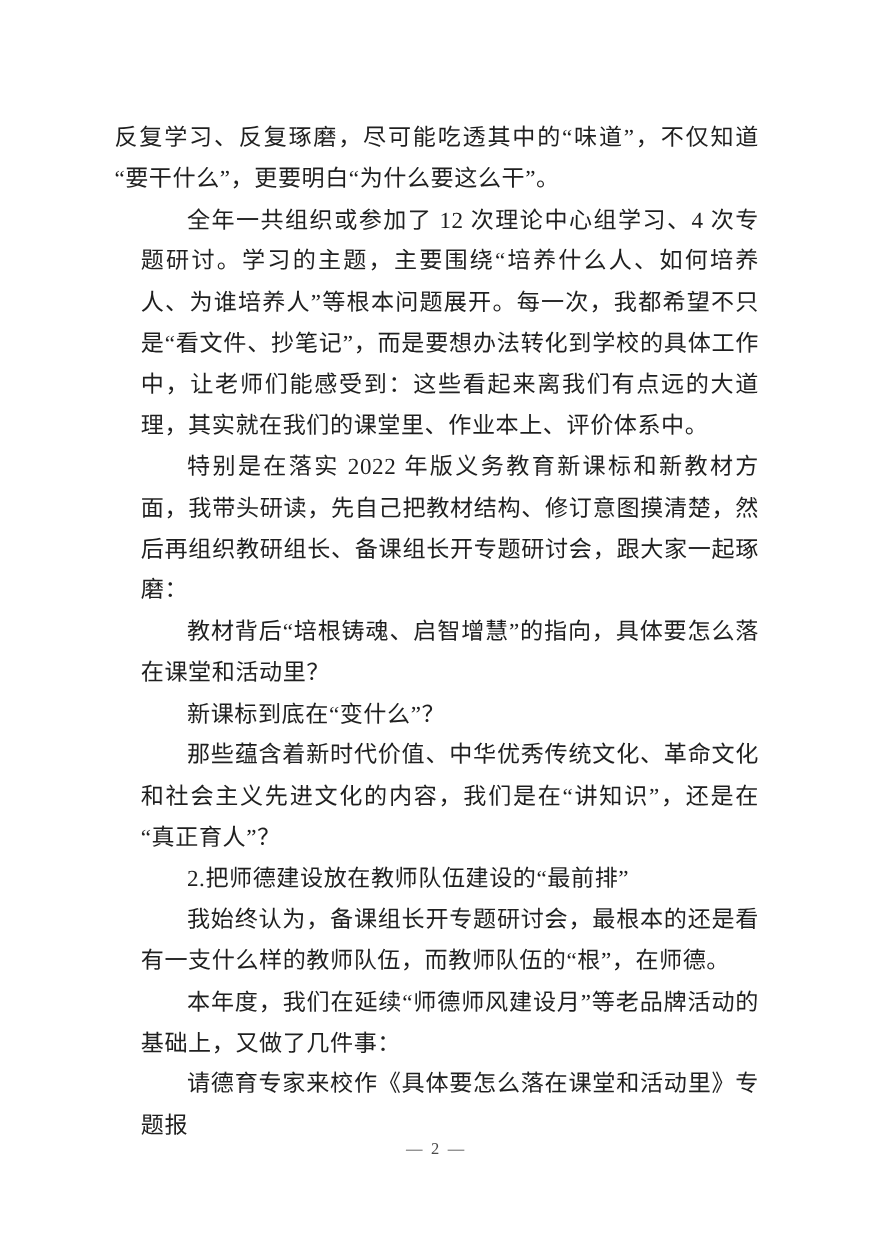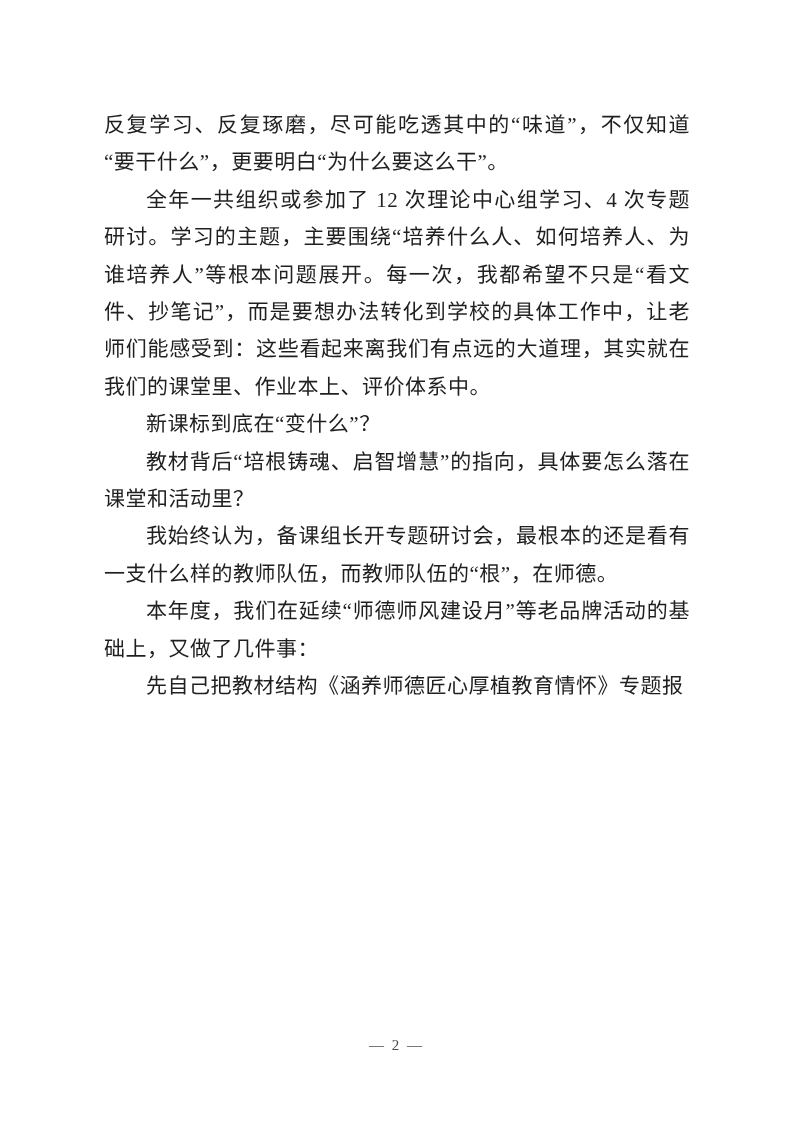--- a/index.html
+++ b/index.html
@@ -26,40 +26,44 @@
     text-align: justify;
     text-justify: inter-character;
     letter-spacing: 0.5px;
   }
   .content p {
     margin: 0;
     padding: 0;
   }
   .content p.indent {
     text-indent: 2em;
+    margin-left: 24px;
   }
   .page-footer {
     position: absolute;
     top: 1035px;
     left: 0;
     width: 100%;
     text-align: center;
     font-size: 15px;
     line-height: 20px;
     color: #4a4a4a;
     letter-spacing: 2px;
   }
 </style>
 </head>
 <body>
 
 <div class="page">
   <div class="content" id="doc-content">
       <p>反复学习、反复琢磨，尽可能吃透其中的“味道”，不仅知道“要干什么”，更要明白“为什么要这么干”。</p>
       <p class="indent">全年一共组织或参加了 12 次理论中心组学习、4 次专题研讨。学习的主题，主要围绕“培养什么人、如何培养人、为谁培养人”等根本问题展开。每一次，我都希望不只是“看文件、抄笔记”，而是要想办法转化到学校的具体工作中，让老师们能感受到：这些看起来离我们有点远的大道理，其实就在我们的课堂里、作业本上、评价体系中。</p>
+      <p class="indent">特别是在落实 2022 年版义务教育新课标和新教材方面，我带头研读，先自己把教材结构、修订意图摸清楚，然后再组织教研组长、备课组长开专题研讨会，跟大家一起琢磨：</p>
+      <p class="indent">教材背后“培根铸魂、启智增慧”的指向，具体要怎么落在课堂和活动里？</p>
       <p class="indent">新课标到底在“变什么”？</p>
-      <p class="indent">教材背后“培根铸魂、启智增慧”的指向，具体要怎么落在课堂和活动里？</p>
+      <p class="indent">那些蕴含着新时代价值、中华优秀传统文化、革命文化和社会主义先进文化的内容，我们是在“讲知识”，还是在“真正育人”？</p>
+      <p class="indent">2.把师德建设放在教师队伍建设的“最前排”</p>
       <p class="indent">我始终认为，备课组长开专题研讨会，最根本的还是看有一支什么样的教师队伍，而教师队伍的“根”，在师德。</p>
       <p class="indent">本年度，我们在延续“师德师风建设月”等老品牌活动的基础上，又做了几件事：</p>
-      <p class="indent">先自己把教材结构《涵养师德匠心厚植教育情怀》专题报</p>
+      <p class="indent">请德育专家来校作《具体要怎么落在课堂和活动里》专题报</p>
     </div>
   <div class="page-footer">— 2 —</div>
 </div>
 
 </body></html>

